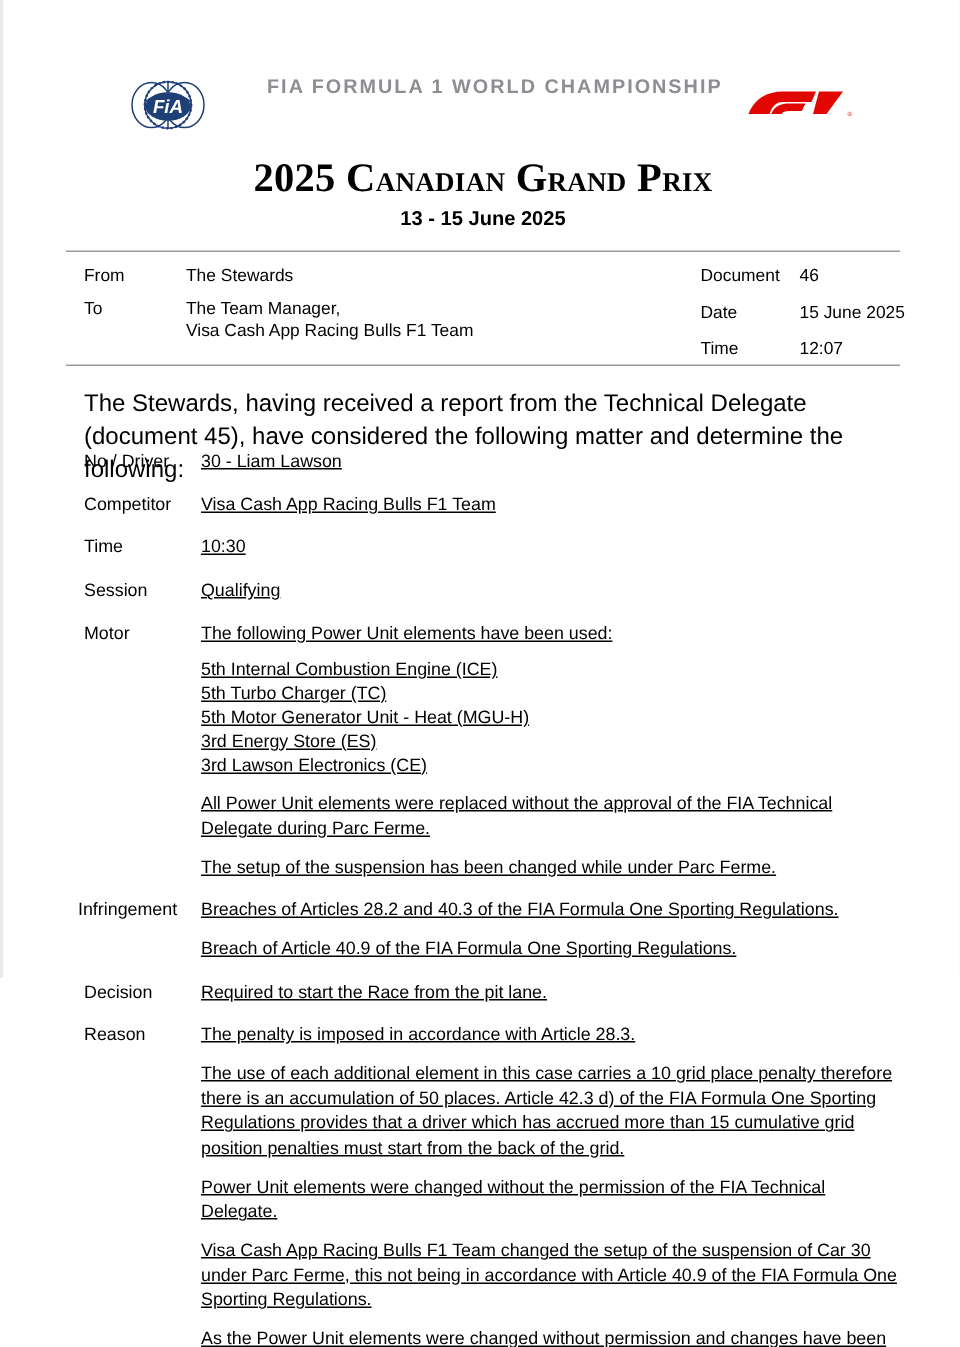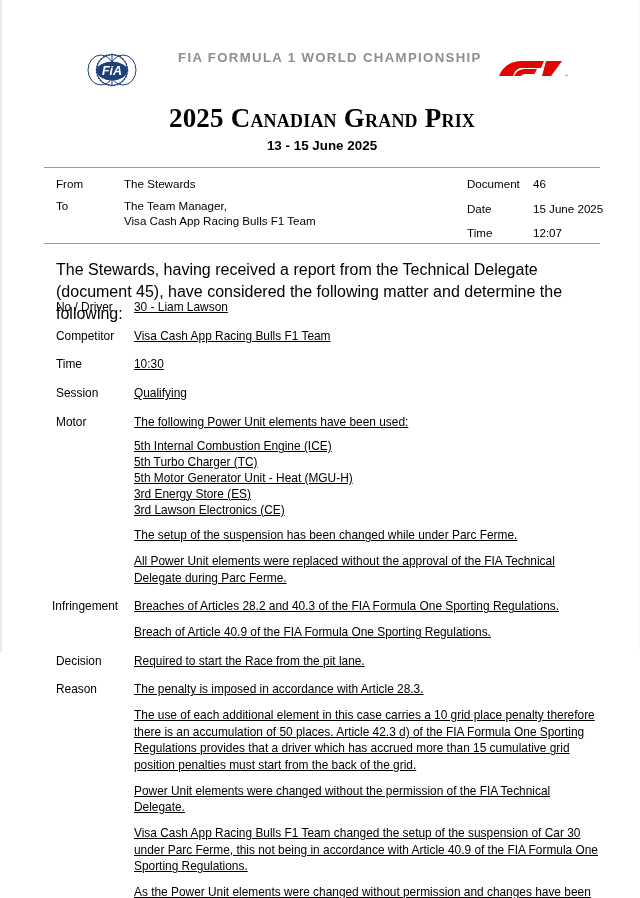--- a/index.html
+++ b/index.html
@@ -301,22 +301,22 @@
       <div class="f-lbl">Motor</div>
       <div class="f-val">
         <p>The following Power Unit elements have been used:</p>
         <div class="tight-block">
           <p class="tight">5th Internal Combustion Engine (ICE)</p>
           <p class="tight">5th Turbo Charger (TC)</p>
           <p class="tight">5th Motor Generator Unit - Heat (MGU-H)</p>
           <p class="tight">3rd Energy Store (ES)</p>
           <p class="tight">3rd Lawson Electronics (CE)</p>
         </div>
+        <p>All Power Unit elements were replaced without the approval of the FIA Technical Delegate during Parc Ferme.</p>
         <p>The setup of the suspension has been changed while under Parc Ferme.</p>
-        <p>All Power Unit elements were replaced without the approval of the FIA Technical Delegate during Parc Ferme.</p>
       </div>
     </div>
 
     <div class="field-row wide-label">
       <div class="f-lbl">Infringement</div>
       <div class="f-val">
         <p>Breaches of Articles 28.2 and 40.3 of the FIA Formula One Sporting Regulations.</p>
         <p>Breach of Article 40.9 of the FIA Formula One Sporting Regulations.</p>
       </div>
     </div>

